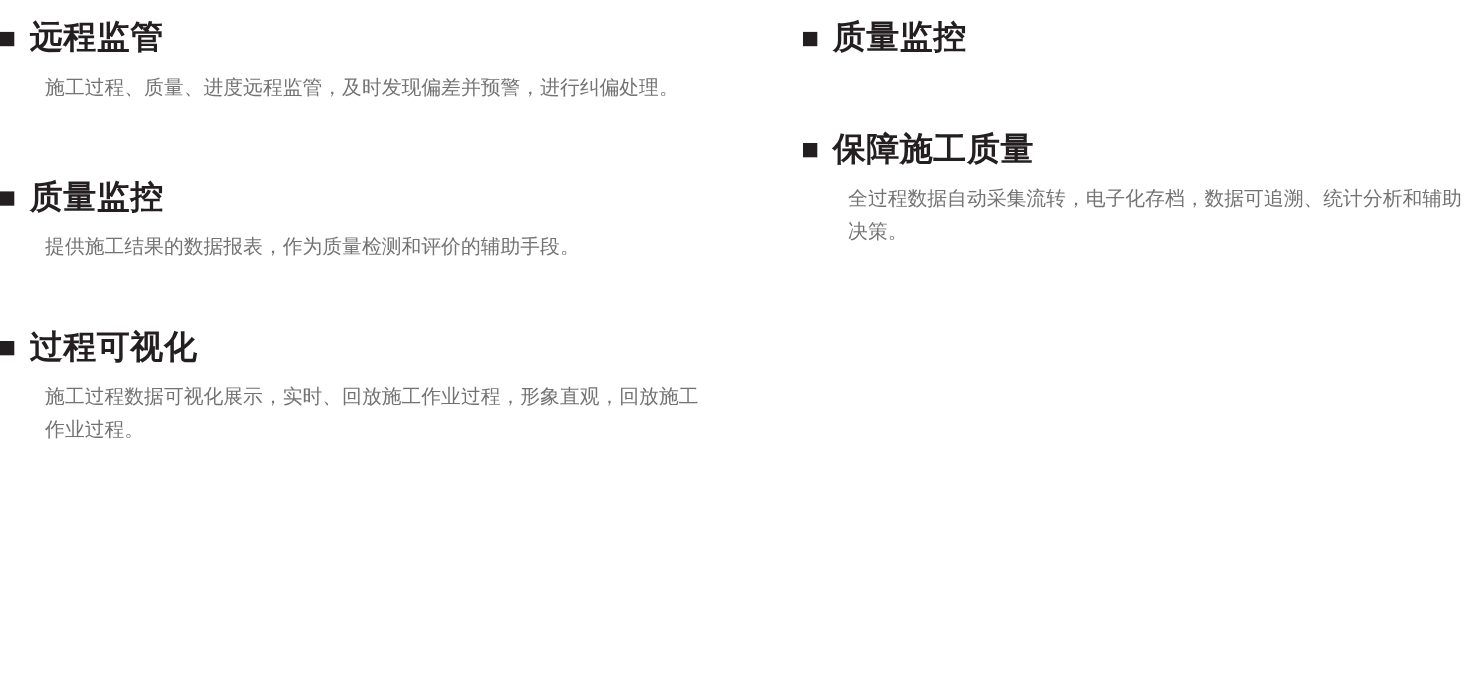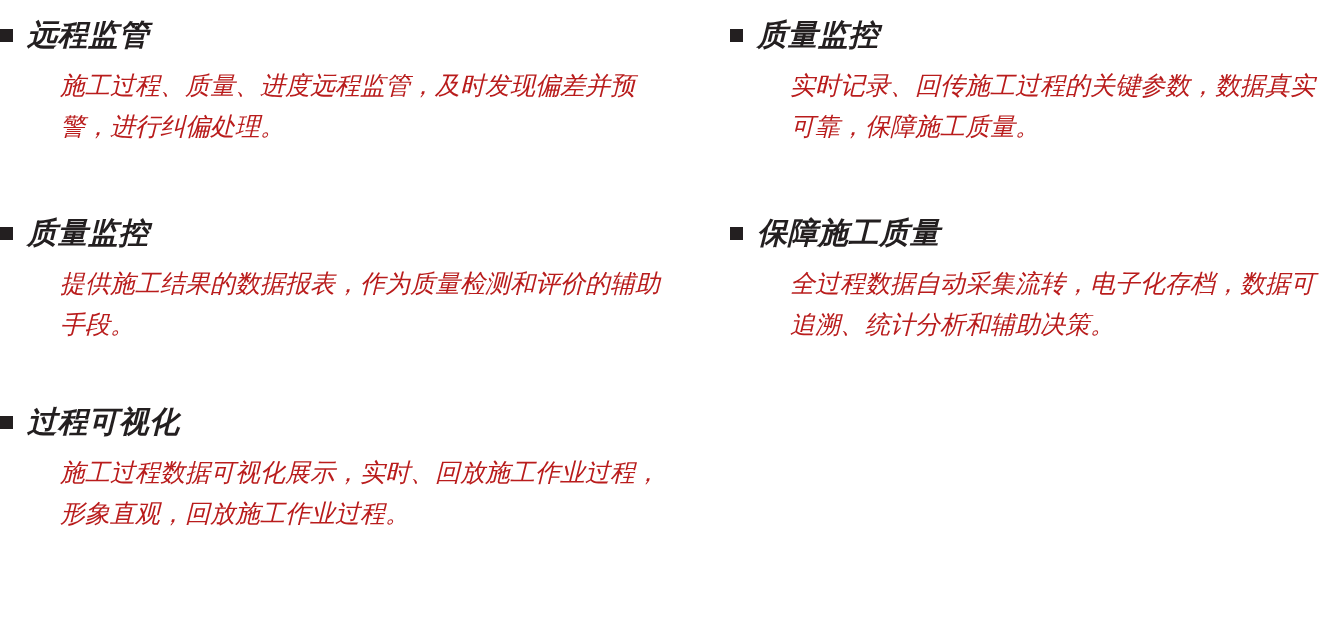--- a/index.html
+++ b/index.html
@@ -13,21 +13,20 @@
     font-family: "Liberation Sans", "DejaVu Sans", sans-serif;
     color: #231f20;
     overflow: hidden;
   }
 
   .sheet {
     position: relative;
     width: 1334px;
     height: 495px;
     box-sizing: border-box;
-    font-style: italic;
   }
 
   .columns {
     display: flex;
     flex-direction: row;
     width: 100%;
     height: 100%;
     box-sizing: border-box;
   }
 
@@ -76,24 +75,24 @@
     flex: 0 0 auto;
     position: relative;
     top: 1px;
   }
 
   .feature-title-text {
     display: inline-block;
   }
 
   .feature-body {
-    font-size: 25px;
+    font-size: 18px;
     line-height: 1.65;
-    color: #b91c1c;
-    padding-left: 60px;
+    color: #737373;
+    padding-left: 41px;
     max-width: 610px;
     letter-spacing: 0px;
   }
 
   .column-right .feature-body {
     max-width: 580px;
   }
 
   .feature-body p {
     margin: 0;
@@ -139,23 +138,20 @@
 
     </div>
 
     <div class="column column-right">
 
       <div class="feature feature-quality">
         <div class="feature-title">
           <span class="bullet-square"></span>
           <span class="feature-title-text">质量监控</span>
         </div>
-        <div class="feature-body">
-          <p>实时记录、回传施工过程的关键参数，数据真实可靠，保障施工质量。</p>
-        </div>
       </div>
 
       <div class="feature feature-trace">
         <div class="feature-title">
           <span class="bullet-square"></span>
           <span class="feature-title-text">保障施工质量</span>
         </div>
         <div class="feature-body">
           <p>全过程数据自动采集流转，电子化存档，数据可追溯、统计分析和辅助决策。</p>
         </div>

